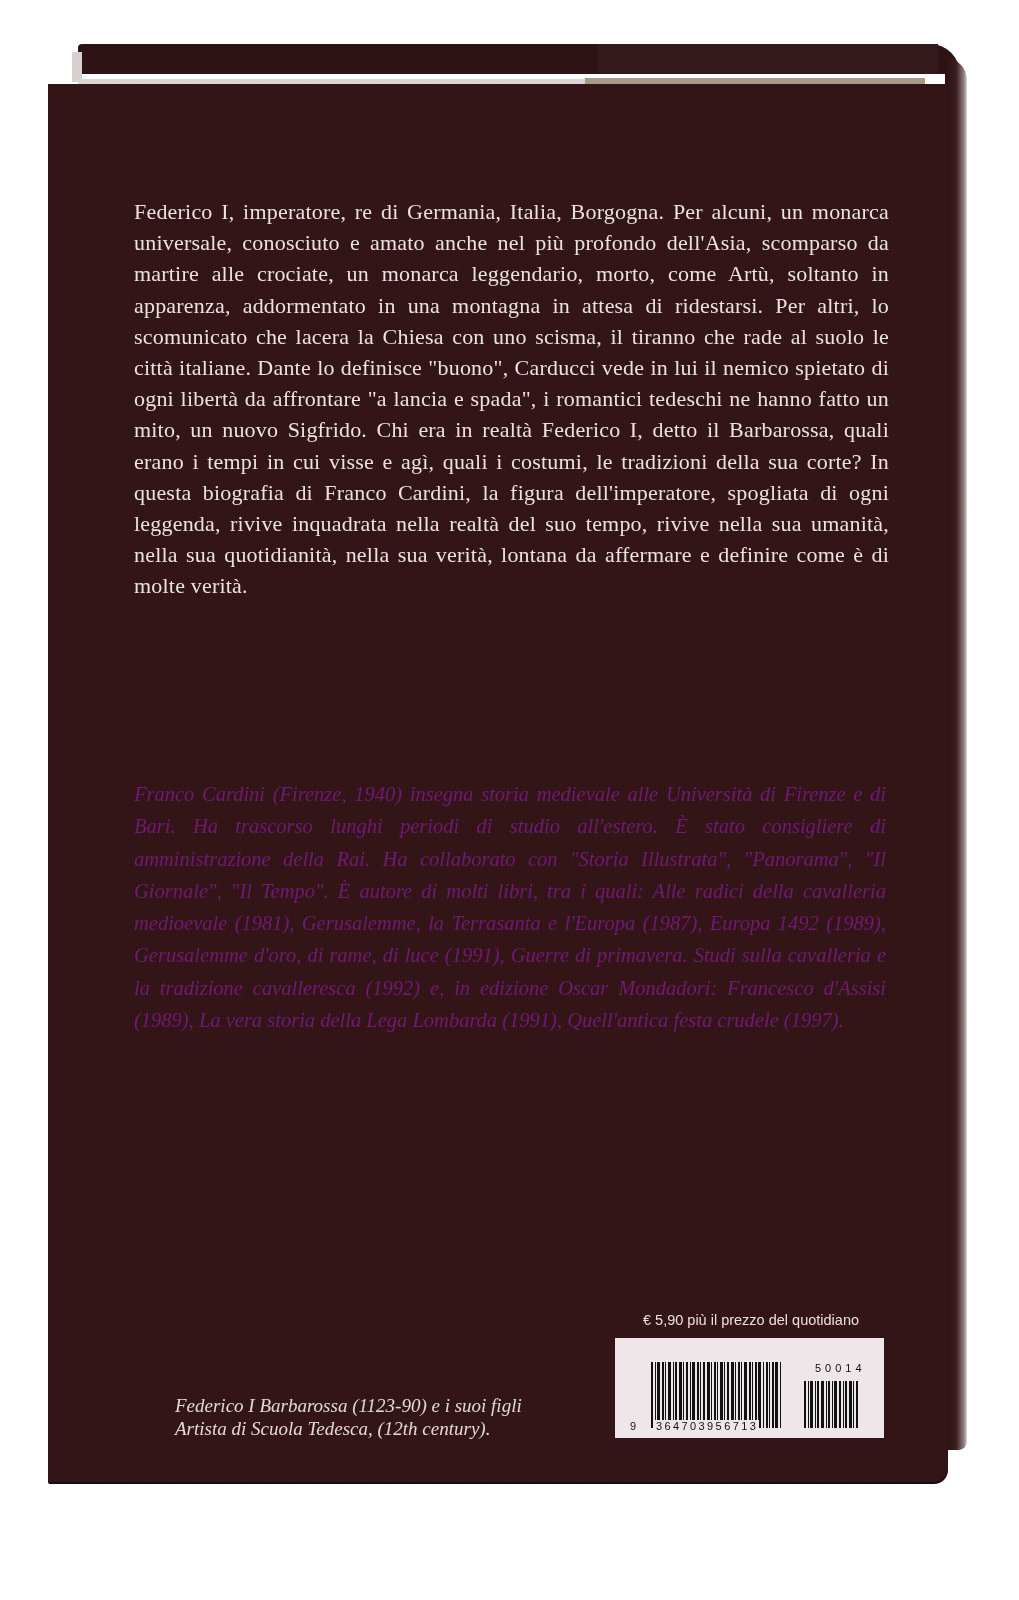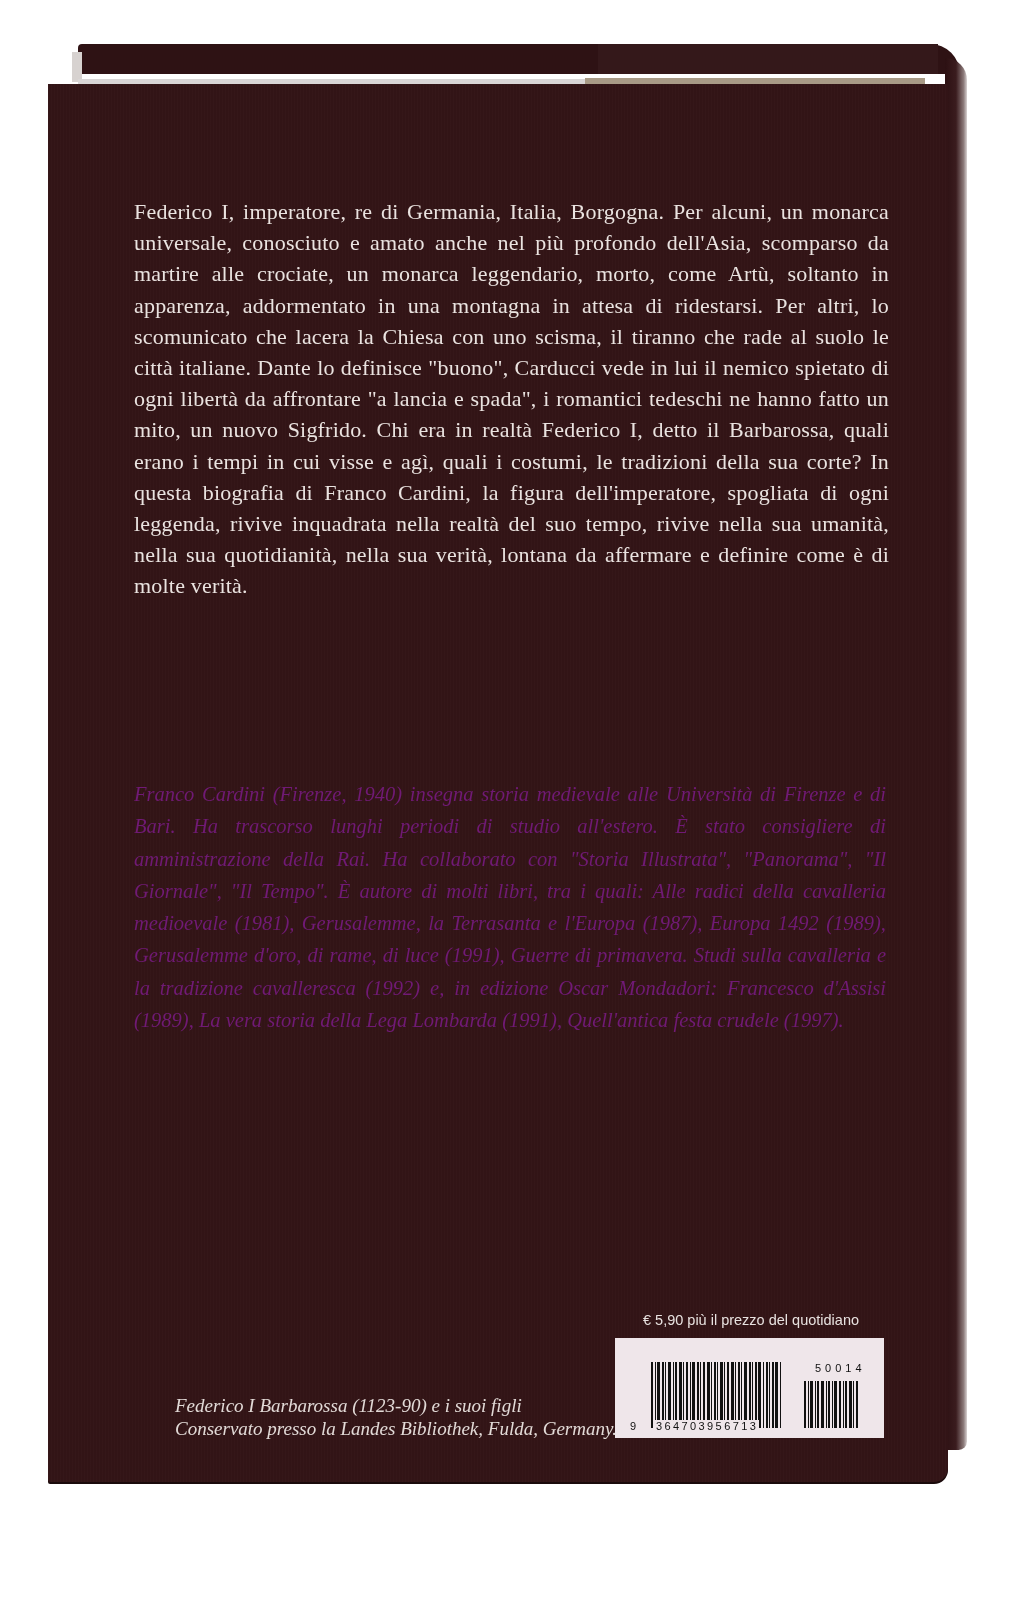--- a/index.html
+++ b/index.html
@@ -157,14 +157,14 @@
       <span style="width:1px"></span>
       <span style="width:2px"></span>
   </div>
   <div class="bc-digits bc-lead">9</div>
   <div class="bc-digits bc-main">364703956713</div>
   <div class="bc-digits bc-addon">50014</div>
 </div>
 
 <div class="caption">
   <div>Federico I Barbarossa (1123-90) e i suoi figli</div>
-  <div>Conservato presso la Landes Bibliothek, Fulda, Germany.</div>
+  <div>Artista di Scuola Tedesca, (12th century).</div>
 </div>
 
 </body></html>

